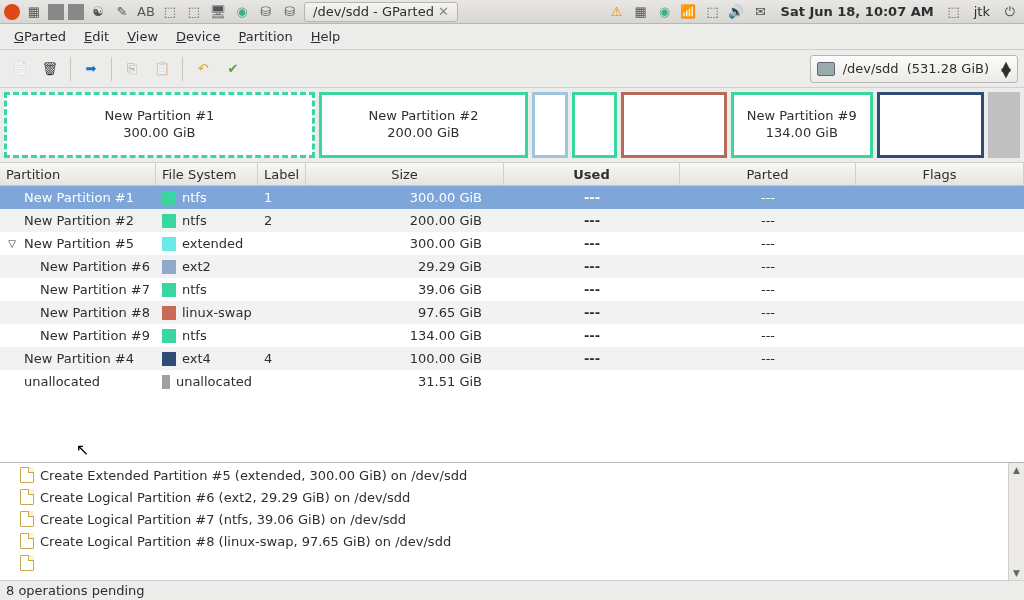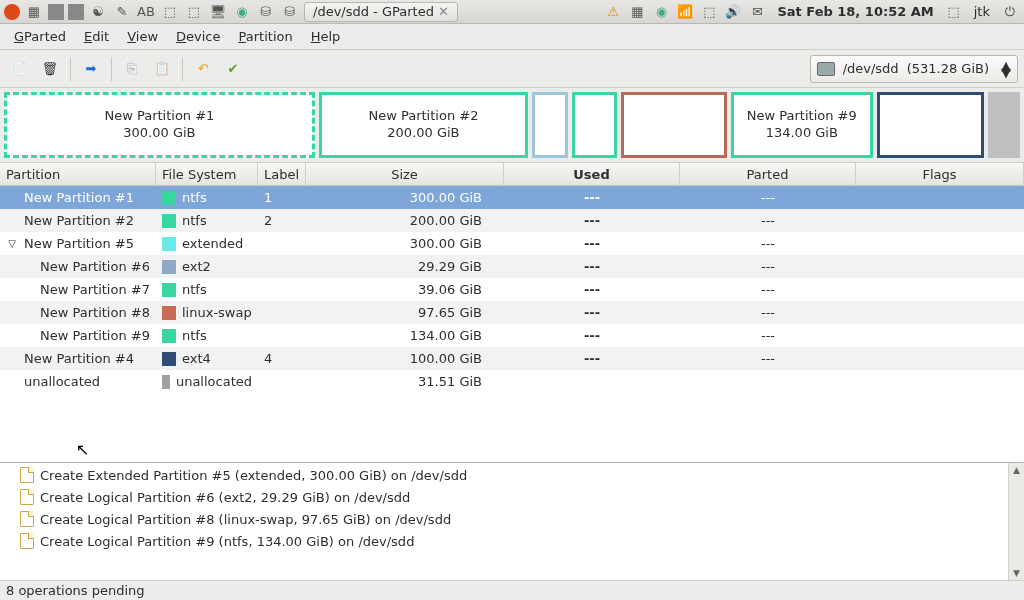--- a/index.html
+++ b/index.html
@@ -90,21 +90,21 @@
     <span style="color:#888;">✕</span>
   </div>
   <span class="spacer"></span>
   <span class="tray-icon" style="color:#e80;">⚠</span>
   <span class="tray-icon">▦</span>
   <span class="tray-icon" style="color:#4a8;">◉</span>
   <span class="tray-icon">📶</span>
   <span class="tray-icon">⬚</span>
   <span class="tray-icon">🔊</span>
   <span class="tray-icon">✉</span>
-  <span class="clock">Sat Feb 18, 10:52 AM</span>
+  <span class="clock">Sat Jun 18, 10:07 AM</span>
   <span class="tray-icon">⬚</span>
   <span class="user">jtk</span>
   <span class="tray-icon">⏻</span>
 </div>
 
 <div class="menubar">
   <div class="menu-item"><u>G</u>Parted</div>
   <div class="menu-item"><u>E</u>dit</div>
   <div class="menu-item"><u>V</u>iew</div>
   <div class="menu-item"><u>D</u>evice</div>
@@ -309,25 +309,28 @@
       <div class="op">
         <span class="doc-icon"></span>
         <span>Create Extended Partition #5 (extended, 300.00 GiB) on /dev/sdd</span>
       </div>
       <div class="op">
         <span class="doc-icon"></span>
         <span>Create Logical Partition #6 (ext2, 29.29 GiB) on /dev/sdd</span>
       </div>
       <div class="op">
         <span class="doc-icon"></span>
+        <span>Create Logical Partition #7 (ntfs, 39.06 GiB) on /dev/sdd</span>
+      </div>
+      <div class="op">
+        <span class="doc-icon"></span>
         <span>Create Logical Partition #8 (linux-swap, 97.65 GiB) on /dev/sdd</span>
       </div>
       <div class="op">
         <span class="doc-icon"></span>
-        <span>Create Logical Partition #9 (ntfs, 134.00 GiB) on /dev/sdd</span>
       </div>
     </div>
   <div class="scrollbar">
     <span class="arrow">▲</span>
     <span class="arrow">▼</span>
   </div>
 </div>
 
 <div class="statusbar">
   <span>8 operations pending</span>

